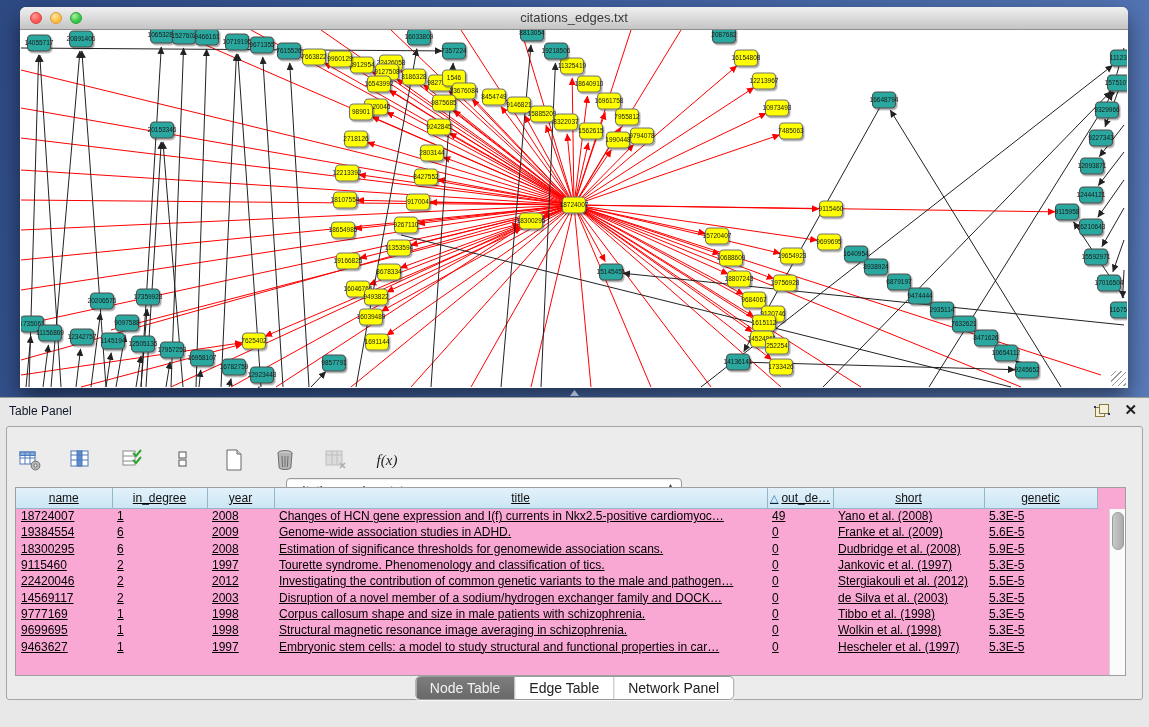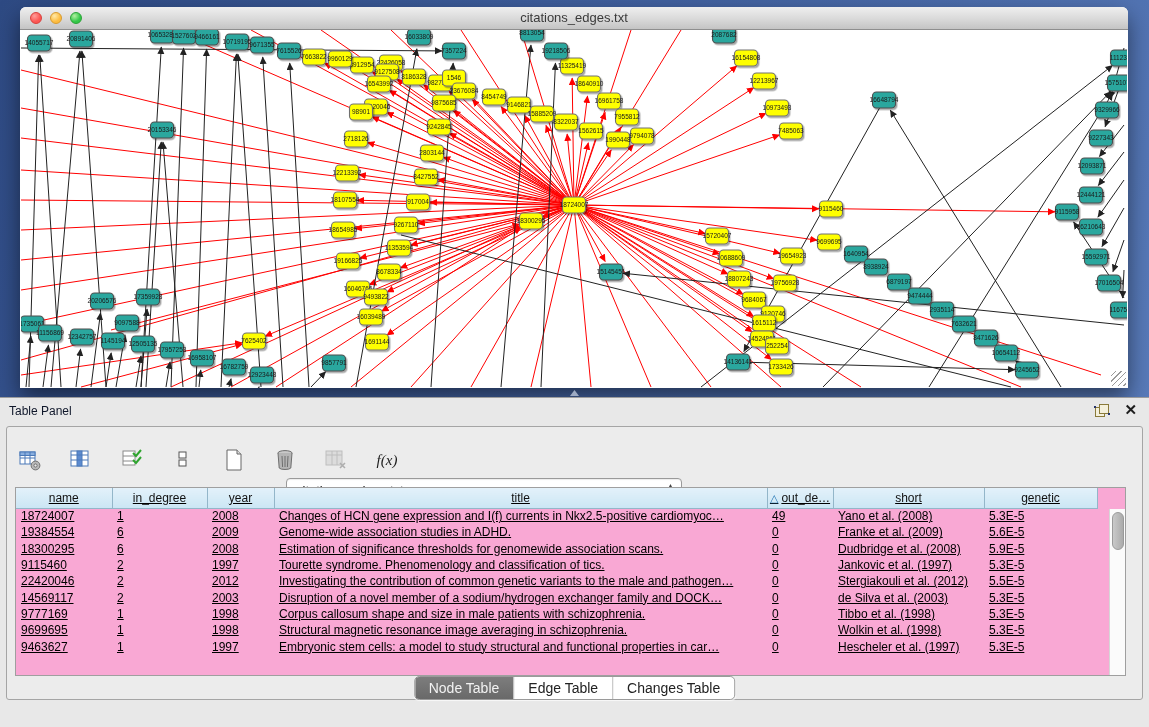--- a/index.html
+++ b/index.html
@@ -888,17 +888,17 @@
           </tbody>
       </table>
       <div class="vscroll">
         <div class="vthumb"></div>
       </div>
     </div>
 
     <div class="tab-bar" id="tab-bar">
         <div class="tab-seg active">Node Table</div>
         <div class="tab-seg">Edge Table</div>
-        <div class="tab-seg">Changes Table</div>
+        <div class="tab-seg">Network Panel</div>
       </div>
   </div>
 
 </div>
 
 </body></html>

